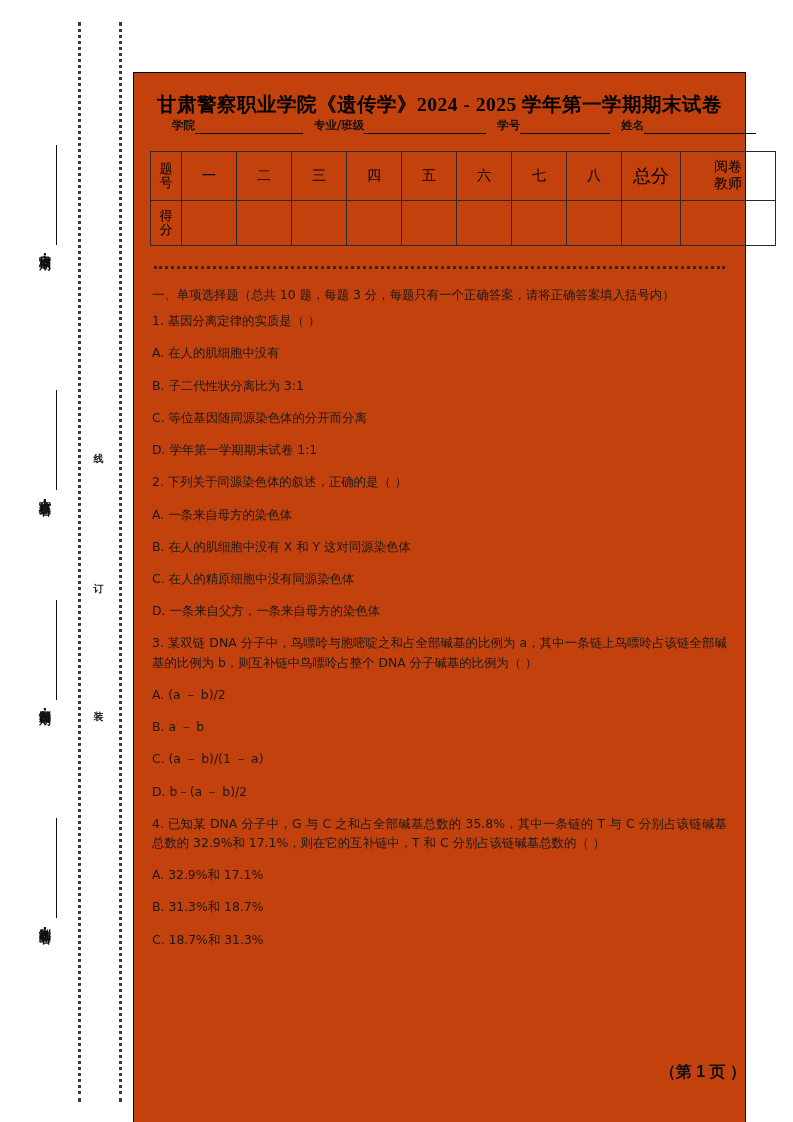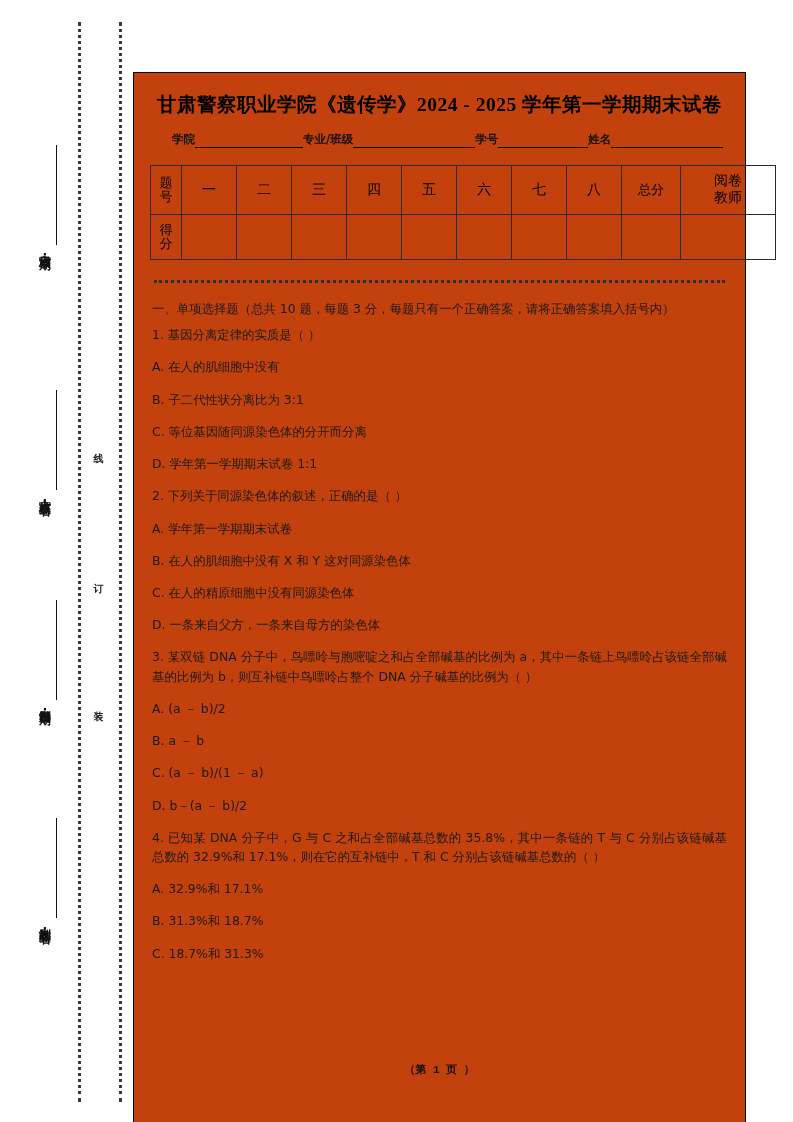--- a/index.html
+++ b/index.html
@@ -80,28 +80,28 @@
     font-size: 19.5px;
     font-weight: bold;
     text-align: center;
     letter-spacing: 0.5px;
     white-space: nowrap;
     color: #000;
   }
 
   
   #info-line {
-    margin-top: 14px;
     display: flex;
     align-items: center;
     padding: 0 6px 0 22px;
     font-family: "DejaVu Sans", "Liberation Sans", sans-serif;
     font-size: 11.5px;
     font-weight: bold;
     color: #111;
+    gap: 11px;
   }
   .info-field { display: flex; align-items: flex-end; }
   .info-label { white-space: nowrap; padding-bottom: 1px; }
   .info-blank {
     border-bottom: 1.3px solid #000;
     height: 13px;
   }
   .b1 { width: 108px; }
   .b2 { width: 122px; }
   .b3 { width: 90px; }
@@ -123,21 +123,21 @@
     color: #000;
     height: 26px;
   }
   #score-table td.rowhead {
     width: 30px;
     font-size: 13px;
     line-height: 1.05;
     padding: 2px 0;
   }
   #score-table td.numcell { width: 52px; }
-  #score-table td.total { width: 56px; font-size: 13px; }
+  #score-table td.total { width: 56px; font-size: 18px; }
   #score-table td.teacher {
     width: 92px;
     font-size: 14px;
     line-height: 1.2;
   }
   #score-table tr.row-head td { height: 44px; }
   #score-table tr.row-score td { height: 40px; }
   .stack { display: block; }
 
   
@@ -167,23 +167,23 @@
   .q-opt {
     margin: 0 0 13px 0;
   }
 
   
   #footer {
     position: absolute;
     left: 133px;
     top: 1062px;
     width: 613px;
-    text-align: center;
-    font-family: Liberation Mono, monospace;
-    font-size: 11px;
+    text-align: right;
+    font-family: Liberation Sans, sans-serif;
+    font-size: 16px;
     font-weight: bold;
     color: #111;
   }
 </style>
 </head>
 <body>
 
 <div id="left-margin">
 
   <div class="vrule" style="left:56px; top:145px; height:100px;"></div>
@@ -276,21 +276,21 @@
 
       <p class="section-head">一、单项选择题（总共 10 题，每题 3 分，每题只有一个正确答案，请将正确答案填入括号内）</p>
 
       <p class="q-stem">1. 基因分离定律的实质是（  ）</p>
       <p class="q-opt">A. 在人的肌细胞中没有</p>
       <p class="q-opt">B. 子二代性状分离比为 3:1</p>
       <p class="q-opt">C. 等位基因随同源染色体的分开而分离</p>
       <p class="q-opt">D. 学年第一学期期末试卷 1:1</p>
 
       <p class="q-stem">2. 下列关于同源染色体的叙述，正确的是（  ）</p>
-      <p class="q-opt">A. 学年第一学期期末试卷</p>
+      <p class="q-opt">A. 一条来自母方的染色体</p>
       <p class="q-opt">B. 在人的肌细胞中没有 X 和 Y 这对同源染色体</p>
       <p class="q-opt">C. 在人的精原细胞中没有同源染色体</p>
       <p class="q-opt">D. 一条来自父方，一条来自母方的染色体</p>
 
       <p class="q-stem">3. 某双链 DNA 分子中，鸟嘌呤与胞嘧啶之和占全部碱基的比例为 a，其中一条链上鸟嘌呤占该链全部碱基的比例为 b，则互补链中鸟嘌呤占整个 DNA 分子碱基的比例为（  ）</p>
       <p class="q-opt">A. (a － b)/2</p>
       <p class="q-opt">B. a － b</p>
       <p class="q-opt">C. (a － b)/(1 － a)</p>
       <p class="q-opt">D. b－(a － b)/2</p>
 

